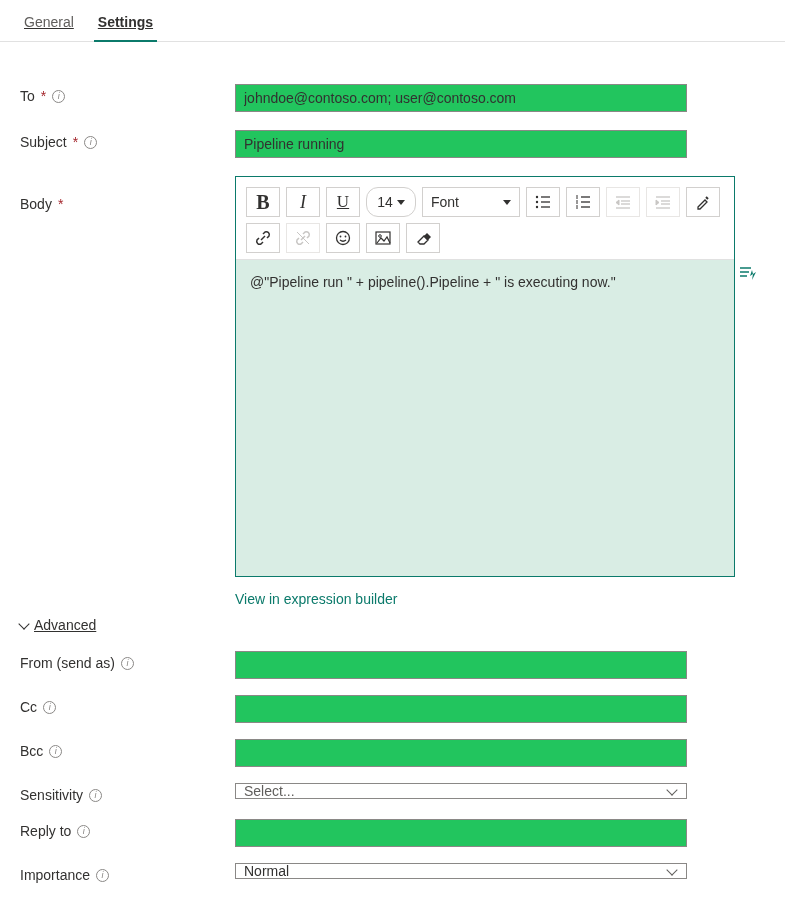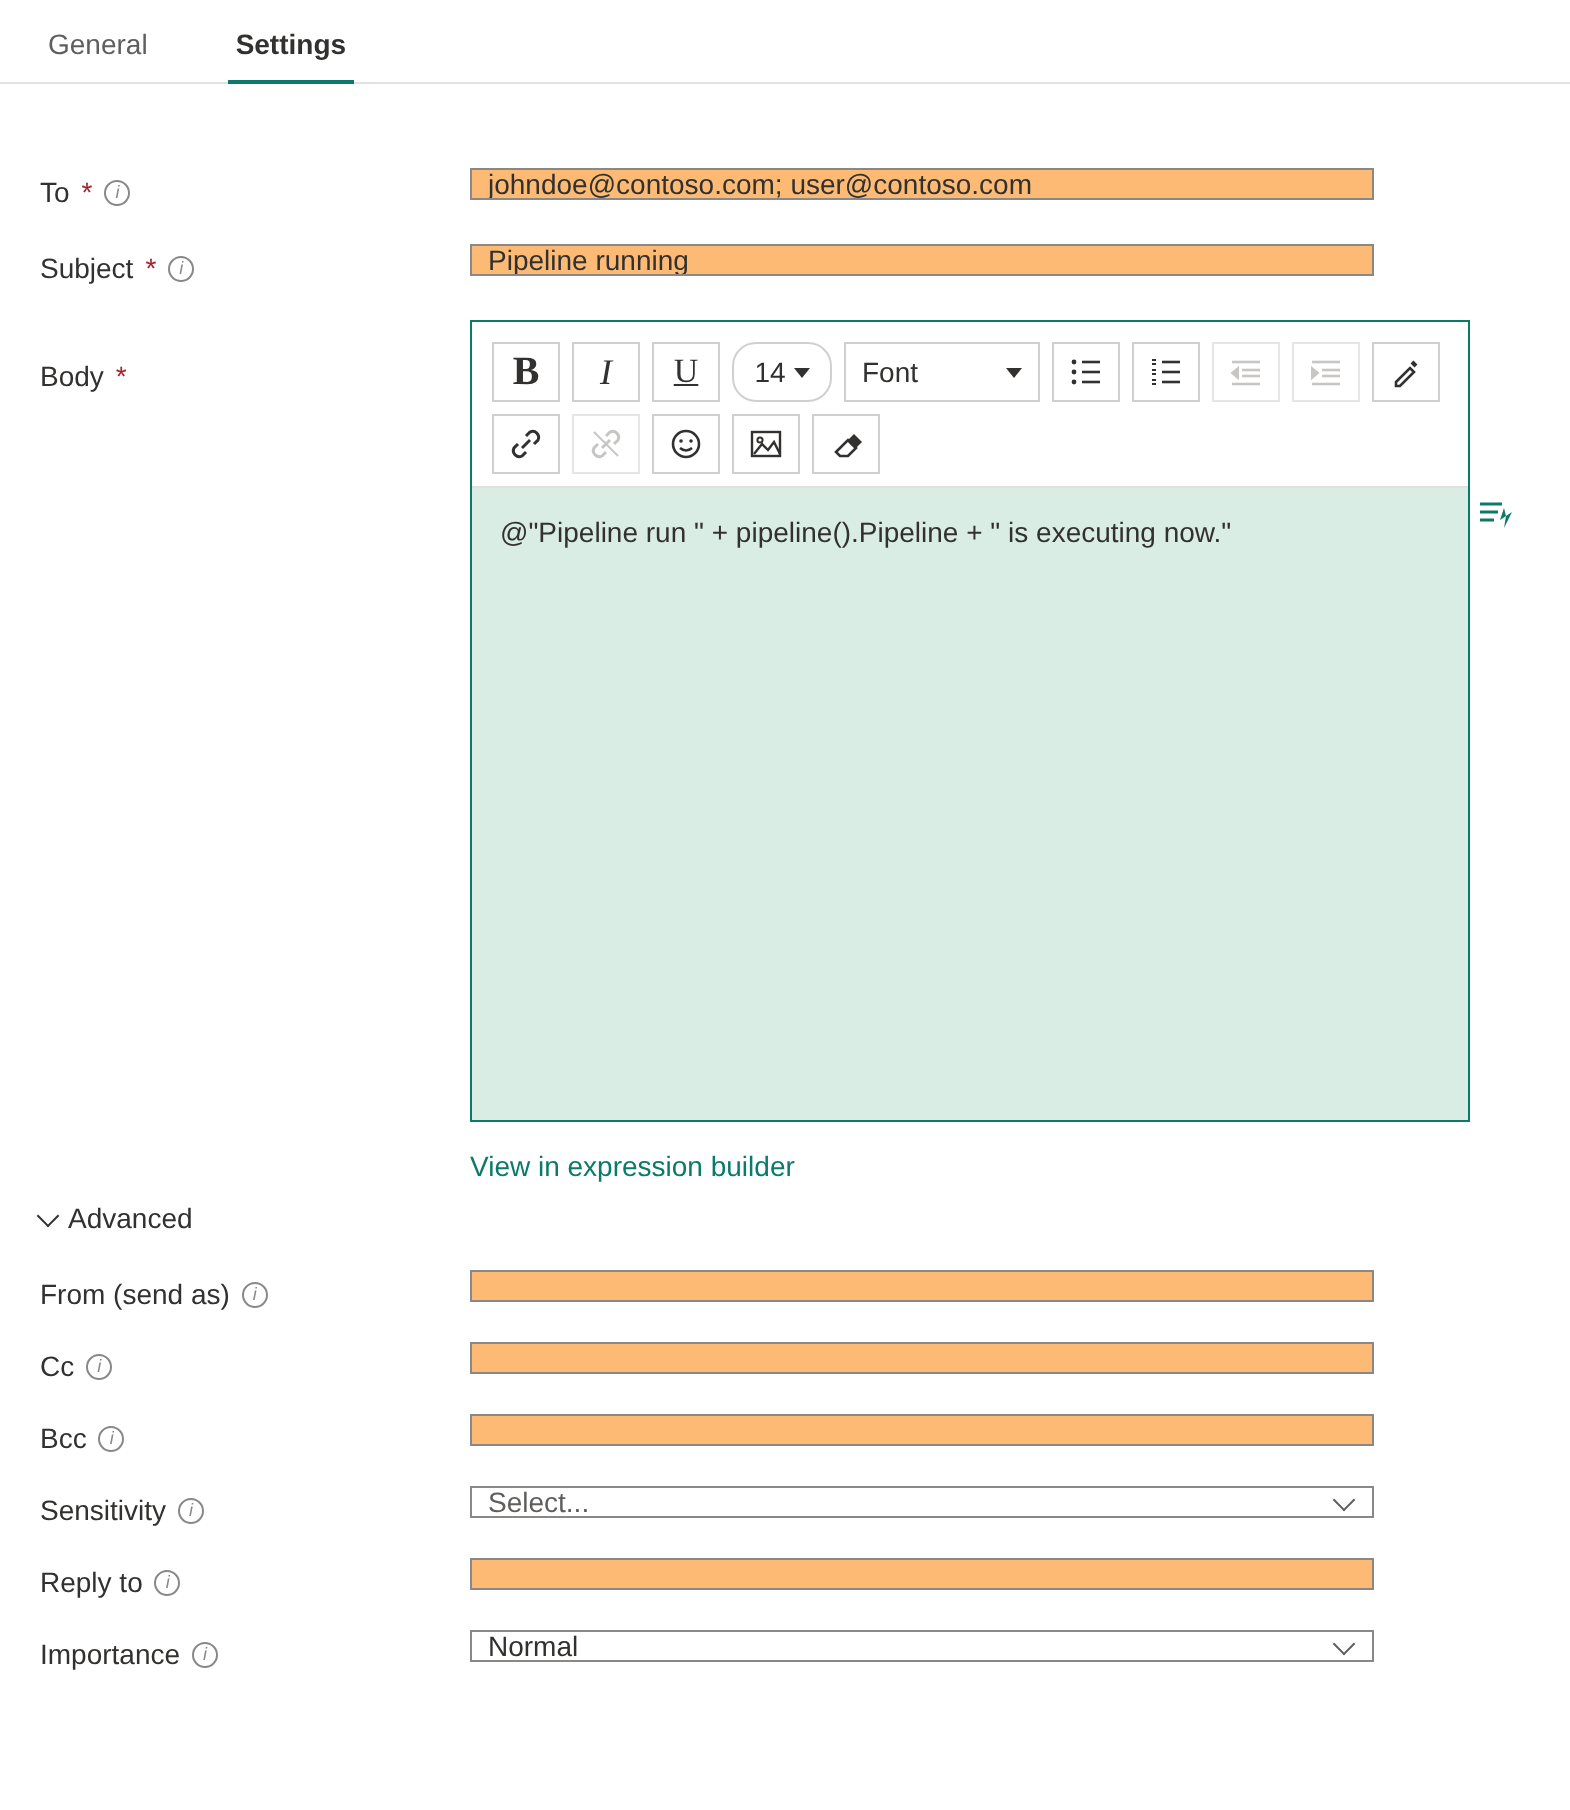--- a/index.html
+++ b/index.html
@@ -6,23 +6,24 @@
   body {
     margin: 0;
     font-family: "Segoe UI", -apple-system, BlinkMacSystemFont, sans-serif;
     font-size: 14px;
     color: #323130;
     background: #fff;
     width: 785px;
   }
   .tabs {
     display: flex;
-    gap: 36px;
+    gap: 16px;
     padding: 8px 20px 0 20px;
     border-bottom: 1px solid #e1e1e1;
+    text-decoration: underline;
   }
   .tab {
     padding: 6px 4px 10px 4px;
     cursor: pointer;
     color: #605e5c;
     font-size: 14px;
   }
   .tab.active {
     color: #323130;
     font-weight: 600;
@@ -73,27 +74,27 @@
   }
   .signed-text {
     color: #323130;
   }
   .link {
     color: #0b7a6b;
     cursor: pointer;
   }
   input.text-input {
     width: 100%;
-    height: 16px;
+    height: 28px;
     padding: 3px 8px;
     border: 1px solid #8a8886;
     font-size: 14px;
     color: #323130;
     outline: none;
-    background:#fdba74;
+    background:#22c55e;
   }
   input.text-input::placeholder { color: #605e5c; }
   .select {
     width: 100%;
     height: 16px;
     padding: 3px 8px;
     border: 1px solid #8a8886;
     font-size: 14px;
     color: #605e5c;
     background: #fff;
@@ -175,20 +176,21 @@
     color:#0b7a6b;
   }
   .advanced-toggle {
     display:flex;
     align-items:center;
     gap:6px;
     cursor:pointer;
     font-size:14px;
     color:#323130;
     margin: 6px 0 18px 0;
+    text-decoration: underline;
   }
   .adv-chev {
     display:inline-block;
     width:8px;height:8px;
     border-right:1.3px solid #323130;
     border-bottom:1.3px solid #323130;
     transform: rotate(45deg);
     margin-top:-3px;
   }
   svg { display:block; }

